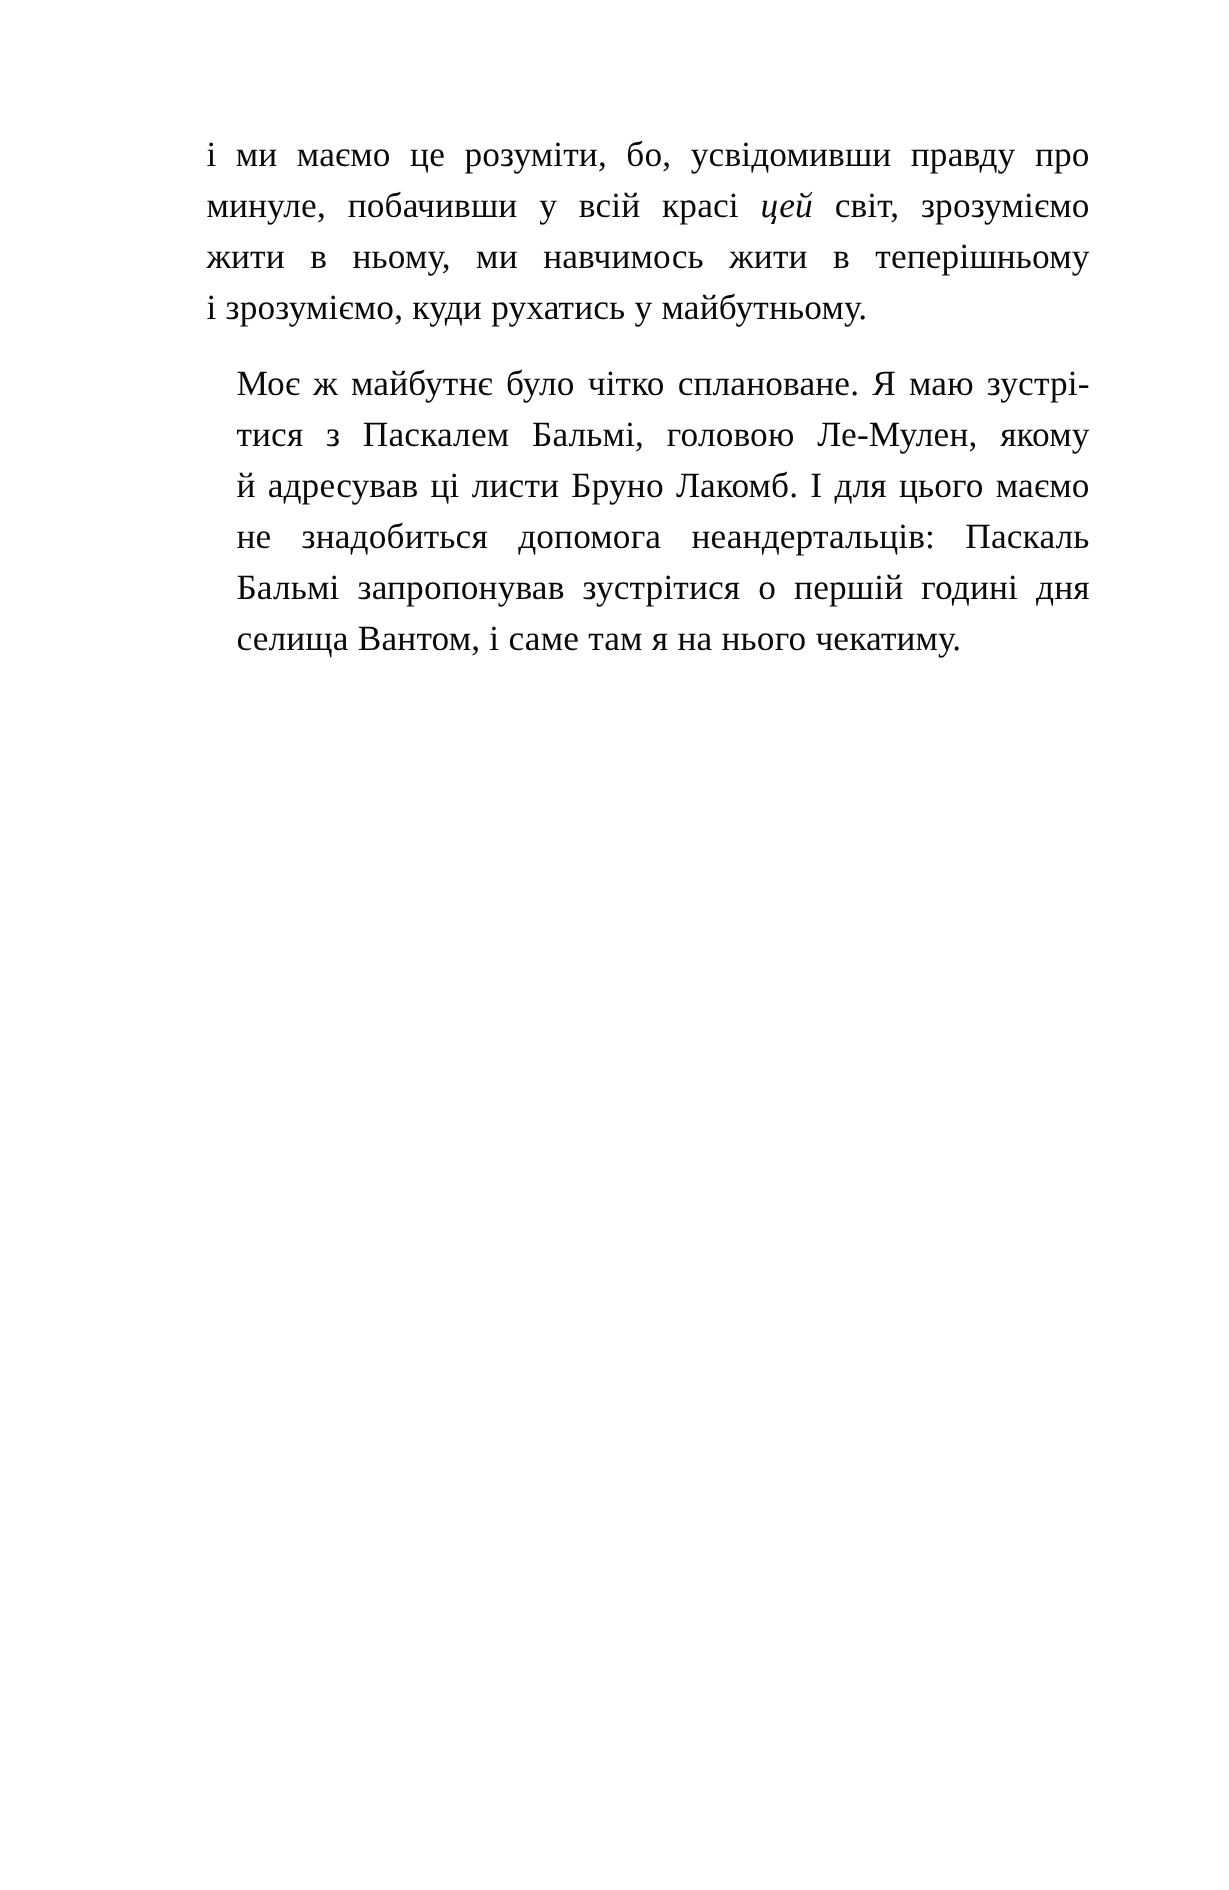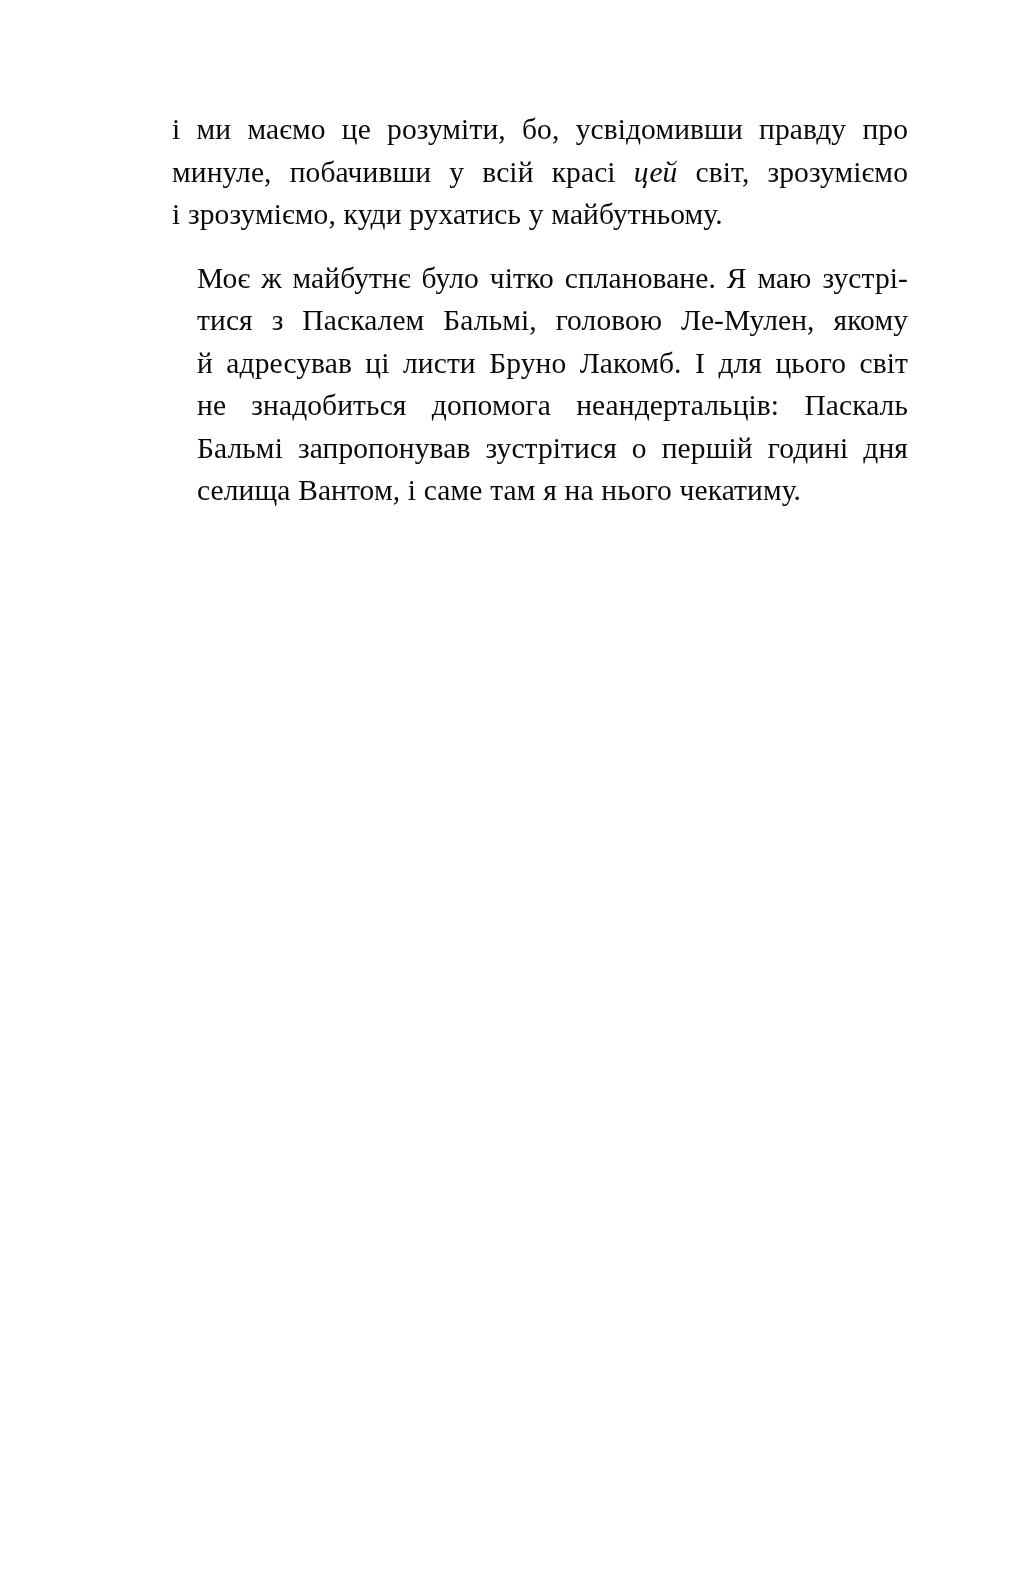--- a/index.html
+++ b/index.html
@@ -66,27 +66,28 @@
 </head>
 <body>
 
 <div class="page">
 
   <div class="text-block">
 
     <p class="para">
       <span class="line">і ми маємо це розуміти, бо, усвідомивши правду про</span>
       <span class="line"><span>минуле, побачивши у всій красі </span><span class="em">цей</span><span> світ, зрозуміємо</span></span>
+      <span class="line">жити в ньому, ми навчимось жити в теперішньому</span>
       <span class="line last">і зрозуміємо, куди рухатись у майбутньому.</span>
     </p>
 
     <p class="para">
       <span class="line">Моє ж майбутнє було чітко сплановане. Я маю зустрі-</span>
       <span class="line">тися з Паскалем Бальмі, головою Ле-Мулен, якому</span>
-      <span class="line">й адресував ці листи Бруно Лакомб. І для цього світ</span>
+      <span class="line">й адресував ці листи Бруно Лакомб. І для цього маємо</span>
       <span class="line">не знадобиться допомога неандертальців: Паскаль</span>
       <span class="line">Бальмі запропонував зустрітися о першій годині дня</span>
       <span class="line last">селища Вантом, і саме там я на нього чекатиму.</span>
     </p>
 
   </div>
 
 </div>
 
 </body></html>

